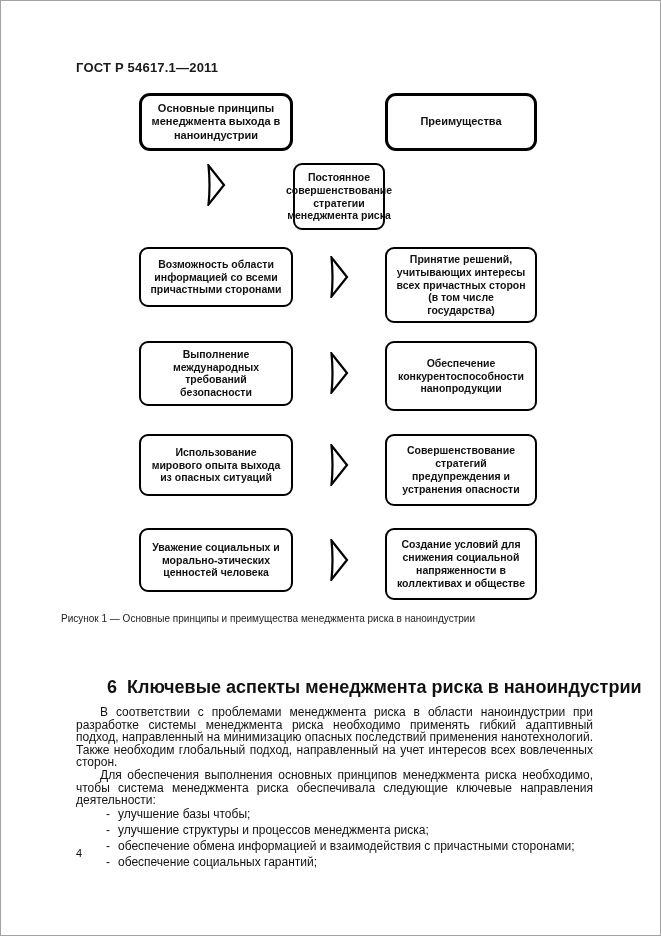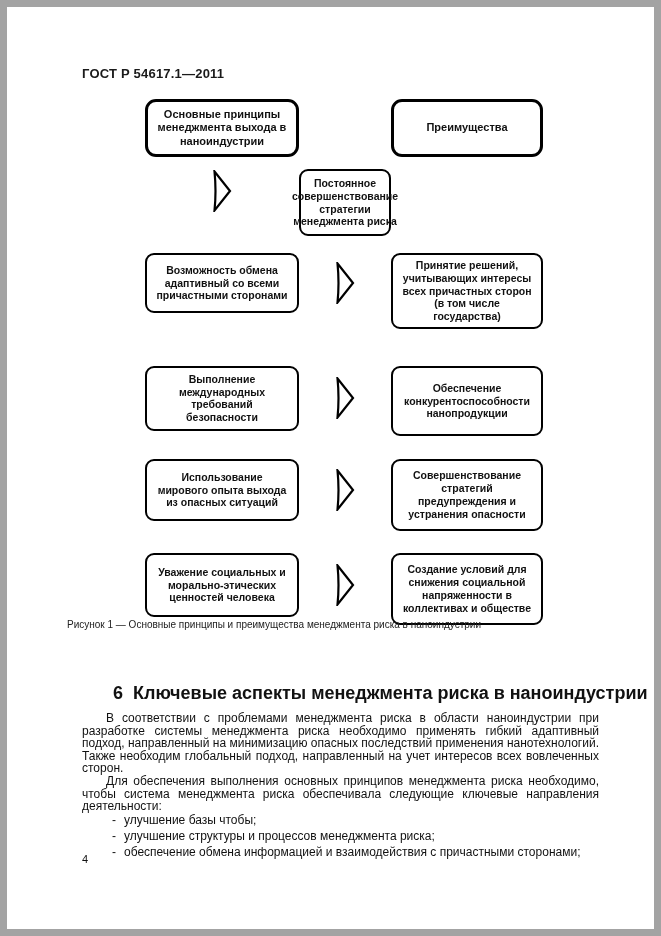--- a/index.html
+++ b/index.html
@@ -2,21 +2,21 @@
 <html><head>
 <meta charset="utf-8">
 <style>
   html,body{margin:0;padding:0;background:#ffffff;}
   body{font-family:"Liberation Sans", sans-serif;color:#111;}
   .page{
     position:relative;
     width:661px;height:936px;
     box-sizing:border-box;
     background:#fff;
-    border:7px solid #a3a3a3;
+    border:1px solid #a3a3a3;
     overflow:hidden;
   }
   .std-code{
     position:absolute;left:75px;top:59px;
     font-size:13px;font-weight:bold;letter-spacing:0.2px;color:#1a1a1a;
   }
   
   .diagram{
     position:absolute;left:138px;top:92px;width:398px;
   }
@@ -41,21 +41,21 @@
     border-width:3px;border-radius:11px;
     min-height:58px;font-size:11px;
   }
   .acell{
     display:flex;align-items:center;justify-content:center;
     align-self:start;
   }
   .arrow-svg{display:block;}
   .r1{margin-top:12px}
   .r2{margin-top:17px}
-  .r3{margin-top:37px}
+  .r3{margin-top:18px}
   .r4{margin-top:23px}
   .r5{margin-top:22px}
   .r1 .lbox{min-height:44px}.r1 .rbox{min-height:67px}.r1 .acell{height:44px}
   .r2 .lbox{min-height:60px}.r2 .rbox{min-height:69px}.r2 .acell{height:60px}
   .r3 .lbox{min-height:65px}.r3 .rbox{min-height:70px}.r3 .acell{height:65px}
   .r4 .lbox{min-height:62px}.r4 .rbox{min-height:72px}.r4 .acell{height:62px}
   .r5 .lbox{min-height:64px}.r5 .rbox{min-height:72px}.r5 .acell{height:64px}
   .fig-caption{
     position:absolute;left:60px;top:612px;width:540px;
     text-align:left;font-size:10px;color:#222;
@@ -101,21 +101,21 @@
     <div class="drow r1">
       <div class="acell">
         <svg class="arrow-svg" width="19" height="42" viewBox="0 0 19 42">
             <path d="M1.5 1.5 L17 21 L1.5 40.5 Q3.5 21 1.5 1.5 Z" fill="#fff" stroke="#000" stroke-width="2.2"></path>
           </svg>
       </div>
       <div class="dbox rbox">Постоянное совершенствование стратегии менеджмента риска</div>
     </div>
 
     <div class="drow r2">
-      <div class="dbox lbox">Возможность обмена адаптивный со всеми причастными сторонами</div>
+      <div class="dbox lbox">Возможность области информацией со всеми причастными сторонами</div>
       <div class="acell">
         <svg class="arrow-svg" width="19" height="42" viewBox="0 0 19 42">
             <path d="M1.5 1.5 L17 21 L1.5 40.5 Q3.5 21 1.5 1.5 Z" fill="#fff" stroke="#000" stroke-width="2.2"></path>
           </svg>
       </div>
       <div class="dbox rbox">Принятие решений, учитывающих интересы всех причастных сторон (в том числе государства)</div>
     </div>
 
     <div class="drow r3">
       <div class="dbox lbox">Выполнение международных требований безопасности</div>
@@ -155,18 +155,19 @@
     <span class="num">6</span><span>Ключевые аспекты менеджмента риска в наноиндустрии</span>
   </div>
 
   <div class="body-text">
     <p>В соответствии с проблемами менеджмента риска в области наноиндустрии при разработке системы менеджмента риска необходимо применять гибкий адаптивный подход, направленный на минимизацию опасных последствий применения нанотехнологий. Также необходим глобальный подход, направленный на учет интересов всех вовлеченных сторон.</p>
     <p>Для обеспечения выполнения основных принципов менеджмента риска необходимо, чтобы система менеджмента риска обеспечивала следующие ключевые направления деятельности:</p>
     <ul class="bullets">
       <li><span class="marker">-</span><span>улучшение базы чтобы;</span></li>
       <li><span class="marker">-</span><span>улучшение структуры и процессов менеджмента риска;</span></li>
       <li><span class="marker">-</span><span>обеспечение обмена информацией и взаимодействия с причастными сторонами;</span></li>
+      <li><span class="marker">-</span><span>обеспечение социальных гарантий;</span></li>
     </ul>
   </div>
 
   <div class="page-num">4</div>
 
 </div>
 
 </body></html>

